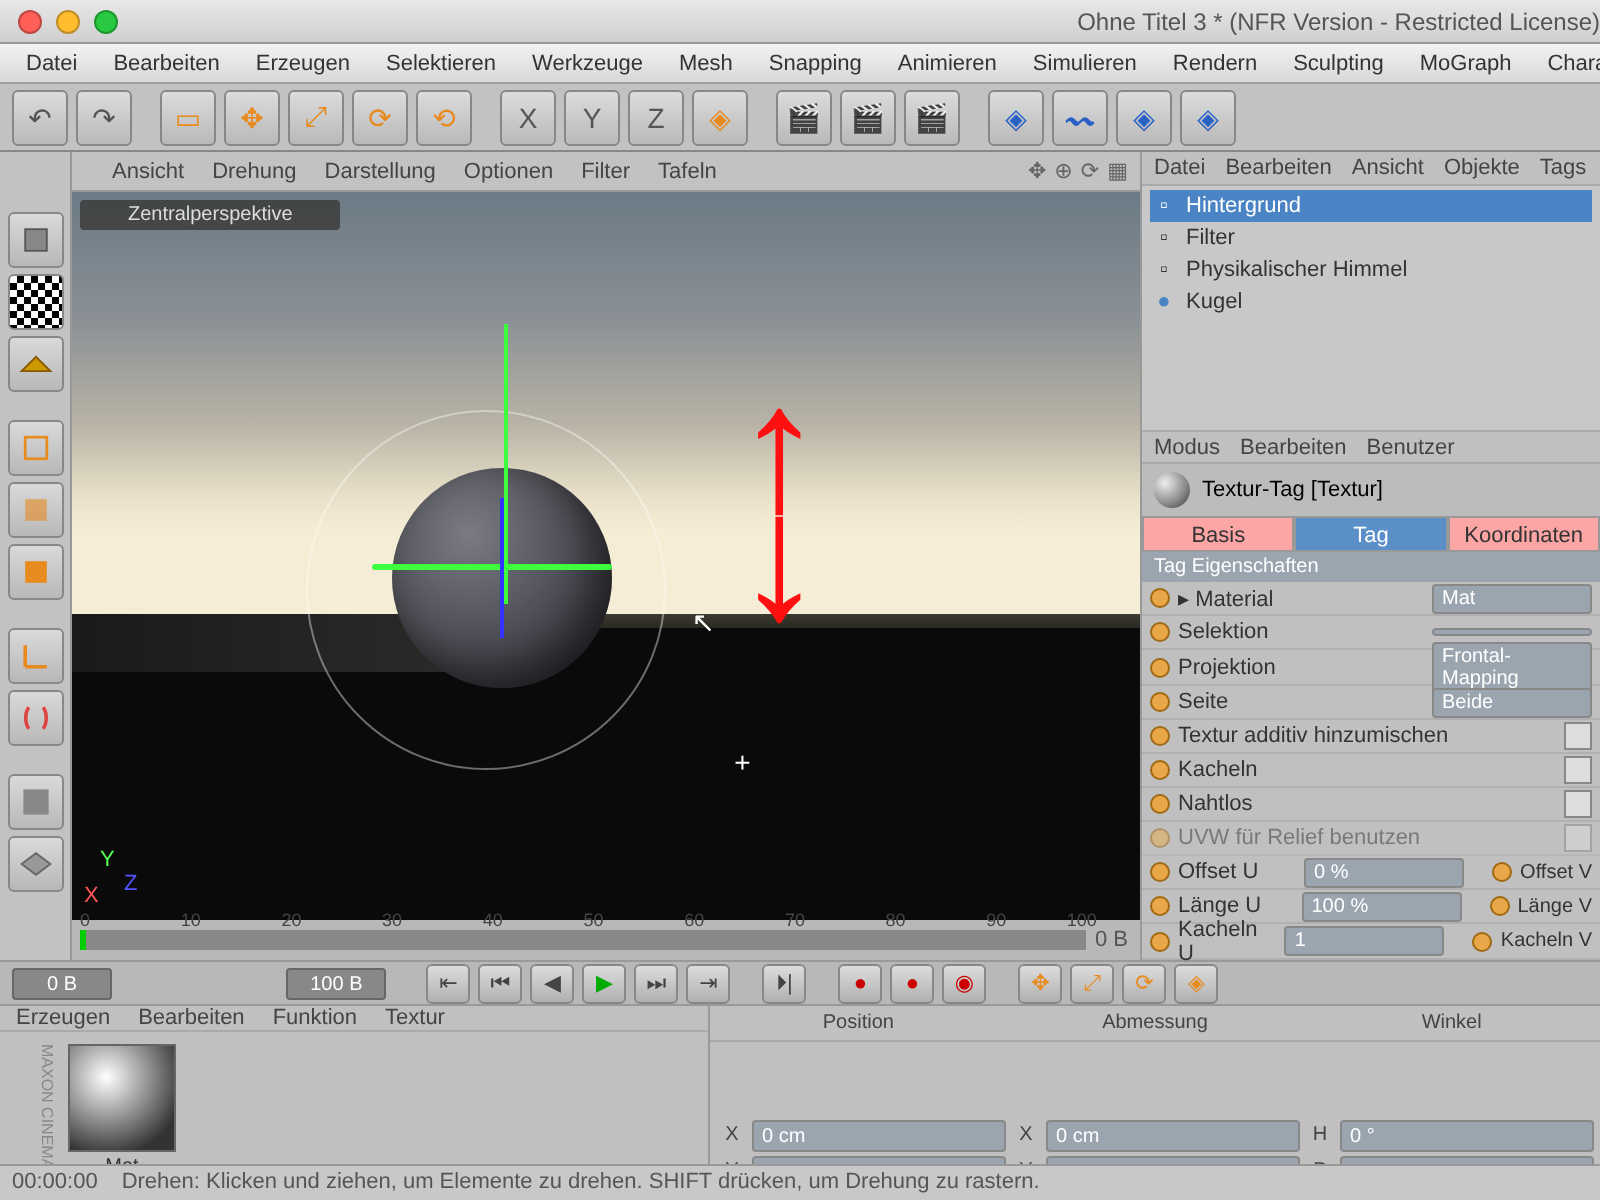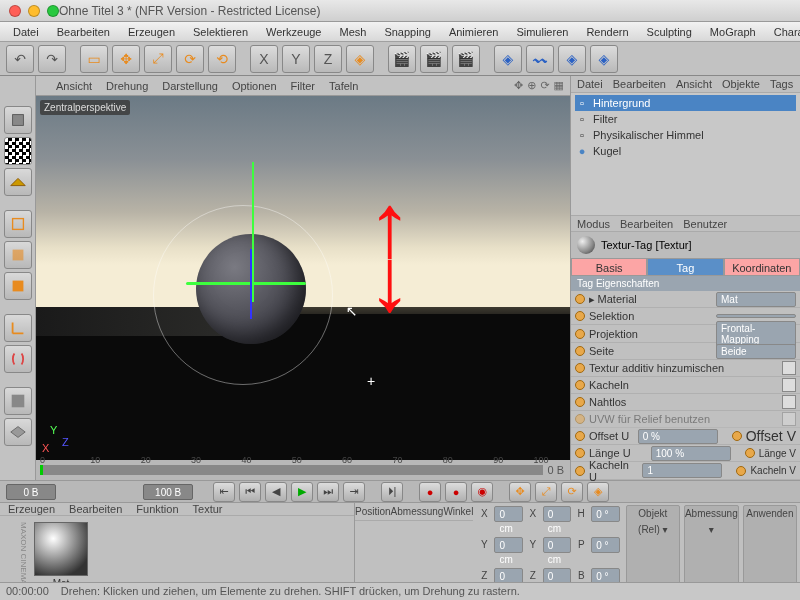--- a/index.html
+++ b/index.html
@@ -1,38 +1,38 @@
 <!DOCTYPE html>
 <html><head>
 <meta charset="utf-8">
 <style>
 * { margin: 0; padding: 0; box-sizing: border-box; font-family: "Lucida Grande", Arial, sans-serif; font-size: 11px; }
 body { background: #b8b8b8; width: 800px; height: 600px; overflow: hidden; position: relative; }
 .mac-titlebar { height: 22px; background: linear-gradient(#e8e8e8,#cfcfcf); display: flex; align-items: center; border-bottom: 1px solid #999; }
 .traffic { display: flex; gap: 7px; padding-left: 9px; }
 .dot { width: 12px; height: 12px; border-radius: 50%; border: 1px solid rgba(0,0,0,.25); }
 .dot.r { background: #ff5f57; } .dot.y { background: #ffbd2e; } .dot.g { background: #28c940; }
-.title { flex: 1; text-align: left; color: #555; font-size: 12px; }
+.title { flex: 1; text-align: right; color: #555; font-size: 12px; }
 .menubar { height: 20px; background: linear-gradient(#f2f2f2,#d8d8d8); display: flex; align-items: center; padding-left: 4px; gap: 0; border-bottom: 1px solid #a0a0a0; }
 .menubar span { padding: 2px 9px; color: #333; cursor: default; }
 .toolbar { height: 34px; background: #c2c2c2; display: flex; align-items: center; padding: 0 6px; gap: 4px; border-bottom: 1px solid #888; }
 .tbtn { width: 28px; height: 28px; background: linear-gradient(#dcdcdc,#b9b9b9); border: 1px solid #888; border-radius: 3px; display: flex; align-items: center; justify-content: center; color: #555; font-size: 14px; }
 .tbtn.orange { color: #e88b1f; }
 .tbtn.blue { color: #2a61c4; }
 .tbtn.sep { background: none; border: none; width: 6px; }
 .main-row { display: flex; height: 404px; }
 .left-tools { width: 36px; background: #c2c2c2; border-right: 1px solid #999; padding-top: 30px; display: flex; flex-direction: column; align-items: center; gap: 3px; }
 .left-tools .lt { width: 28px; height: 28px; background: linear-gradient(#d9d9d9,#b8b8b8); border: 1px solid #888; border-radius: 3px; display:flex;align-items:center;justify-content:center; }
 .lt.chk { background: repeating-conic-gradient(#000 0 90deg,#fff 0 180deg); background-size: 7px 7px; }
 .lt svg { width: 18px; height: 18px; }
 .view-area { flex: 1; position: relative; background: #b8b8b8; }
 .view-tabs { height: 20px; background: #c2c2c2; display: flex; align-items: center; gap: 14px; padding-left: 20px; border-bottom: 1px solid #999; font-size: 10px; color: #444; }
 .view-tabs .ricons { margin-left: auto; padding-right: 6px; display:flex; gap:4px; font-size:10px; color:#666; }
 .viewport { position: absolute; top: 20px; left: 0; right: 0; bottom: 20px; background: #000; overflow: hidden; }
-.vlabel { position: absolute; top: 4px; left: 4px; background: rgba(60,60,60,.85); color: #ddd; padding: 2px 4px; font-size: 10px; border-radius: 2px; z-index: 5; }
+.vlabel { position: absolute; top: 4px; left: 4px; background: rgba(60,60,60,.85); color: #ddd; padding: 2px 24px; font-size: 10px; border-radius: 2px; z-index: 5; }
 .sky { position: absolute; top: 0; left: 0; right: 0; height: 58%; background: linear-gradient(#6b7a85 0%, #8a9095 30%, #b8b3a6 55%, #e8e0c8 72%, #f5edd5 80%); }
 .ground { position: absolute; top: 58%; left: 0; right: 0; bottom: 40%; background: linear-gradient(#3d3a30,#2a2822); }
 .black { position: absolute; top: 60%; left:0; right:0; bottom:0; background:#0a0a0a; }
 .road { position: absolute; top: 58%; left: 0; width: 35%; height: 8%; background: linear-gradient(90deg,#1a1a1a,#2a2a28); transform-origin: top left; }
 .sphere { position: absolute; top: 38%; left: 30%; width: 110px; height: 110px; border-radius: 50%; background: radial-gradient(circle at 35% 30%, #7a7a82, #4a4a52 55%, #2a2a32); box-shadow: inset -8px -8px 20px rgba(0,0,0,.5); }
 .gizmo-ring { position: absolute; top: 30%; left: 22%; width: 180px; height: 180px; border: 1px solid rgba(255,255,255,.4); border-radius: 50%; }
 .axis-y { position: absolute; top: 18%; left: 40.5%; width: 2px; height: 140px; background: #3dff3d; }
 .axis-x { position: absolute; top: 51%; left: 28%; width: 120px; height: 3px; background: #3dff3d; border-radius:2px; }
 .axis-z { position: absolute; top: 42%; left: 40%; width: 2px; height: 70px; background: #3333ff; }
 .arrow-red { position: absolute; top: 28%; left: 62%; font-size: 90px; color: #ff1010; line-height: 0.6; font-weight: bold; text-align:center; }
@@ -68,21 +68,21 @@
 .tl-btn.play { color:#0a0; }
 .tl-btn.red { color:#c00; }
 .tl-btn.orange { color:#e88b1f; }
 .bottom-panel { height:98px; background:#c0c0c0; border-top:1px solid #999; display:flex; }
 .mat-panel { width:355px; border-right:1px solid #999; display:flex; flex-direction:column; }
 .mat-tabs { height:18px; display:flex; align-items:center; gap:14px; padding-left:8px; font-size:10px; color:#444; border-bottom:1px solid #aaa; }
 .mat-body { flex:1; display:flex; align-items:flex-start; padding:6px; gap:6px; }
 .mat-logo { width:22px; writing-mode:vertical-rl; text-orientation:mixed; font-size:8px; color:#888; text-align:center; }
 .mat-thumb { display:flex; flex-direction:column; align-items:center; gap:2px; }
 .mat-ball { width:54px; height:54px; background:radial-gradient(circle at 35% 30%,#fff,#999 40%,#333 80%); border:1px solid #666; }
-.coord-panel { flex:1; display:flex; flex-direction:row; }
+.coord-panel { flex:1; display:flex; flex-direction:column;gap:36px; }
 .coord-header { height:18px; display:flex; border-bottom:1px solid #aaa; }
 .coord-header div { flex:1; text-align:center; line-height:18px; font-size:10px; color:#444; }
 .coord-grid { display:grid; grid-template-columns: 16px 1fr 16px 1fr 16px 1fr; gap:2px; padding:3px; }
 .coord-grid .cl { text-align:center; color:#444; font-size:10px; line-height:16px; }
 .coord-grid .cv { background:#9aa5b0; color:#fff; font-size:10px; padding:1px 4px; border:1px solid #888; border-radius:2px; height:16px; line-height:14px; }
 .coord-bottom { display:flex; gap:4px; padding:2px 3px; }
 .coord-bottom div { flex:1; background:#b0b0b0; border:1px solid #999; text-align:center; font-size:10px; line-height:16px; color:#444; border-radius:2px; }
 .statusbar { position:absolute; bottom:0; left:0; right:0; height:18px; background:#c8c8c8; border-top:1px solid #999; font-size:10px; color:#555; padding:2px 6px; display:flex; gap:12px; }
 </style>
 </head>
@@ -326,21 +326,21 @@
         <span class="dot-o"></span>
         <span class="lbl">UVW für Relief benutzen</span>
         <span class="chk"></span>
       </div>
     <div class="prop-row">
         <span class="dot-o"></span>
         <span class="lbl">Offset U</span>
         <span class="val">0 %</span>
         <span style="width:6px"></span>
         <span class="dot-o"></span>
-        <span style="font-size:14px;color:#333">Offset V</span>
+        <span style="font-size:10px;color:#333">Offset V</span>
       </div>
     <div class="prop-row">
         <span class="dot-o"></span>
         <span class="lbl">Länge U</span>
         <span class="val">100 %</span>
         <span style="width:6px"></span>
         <span class="dot-o"></span>
         <span style="font-size:10px;color:#333">Länge V</span>
       </div>
     <div class="prop-row">

